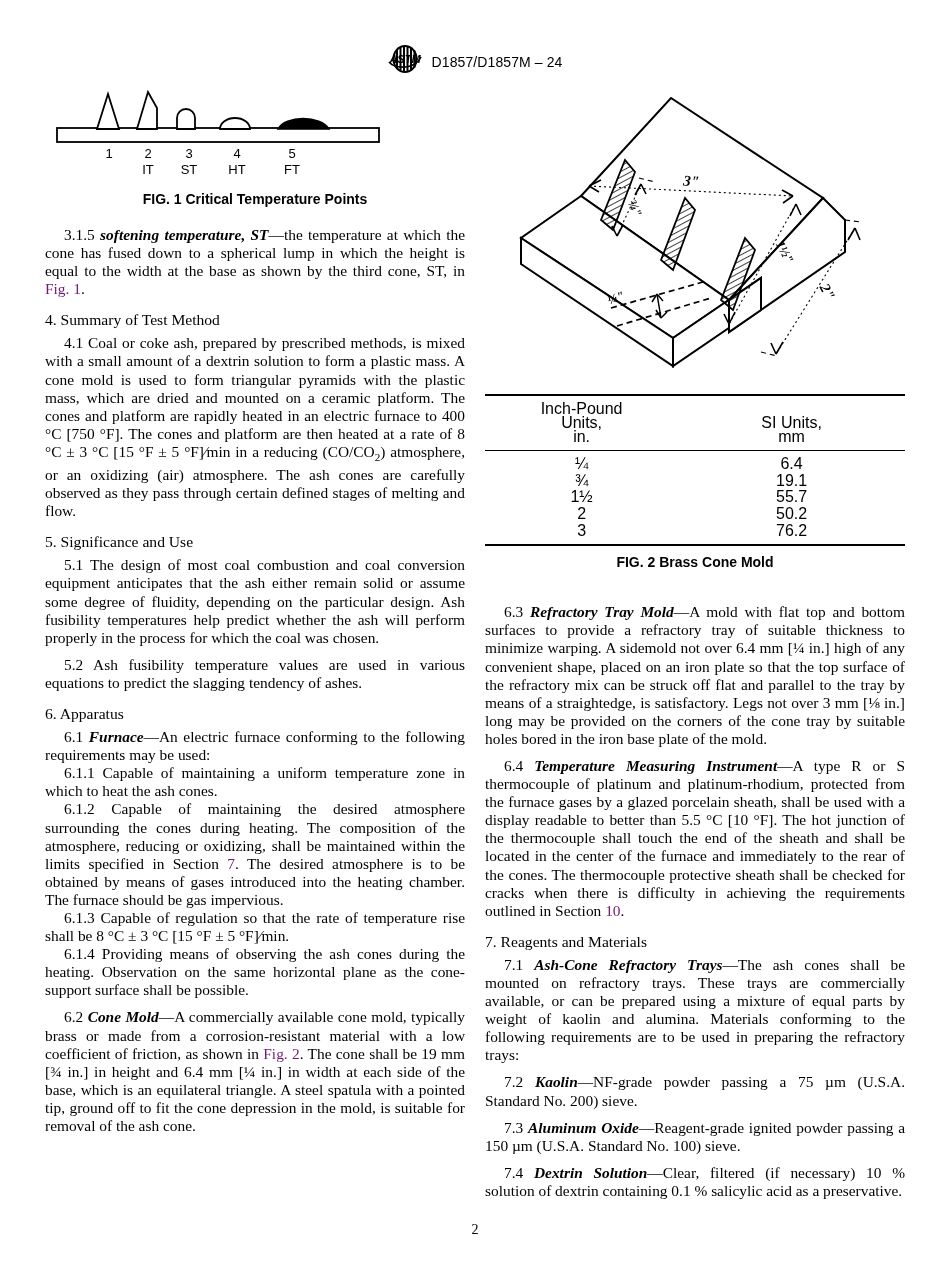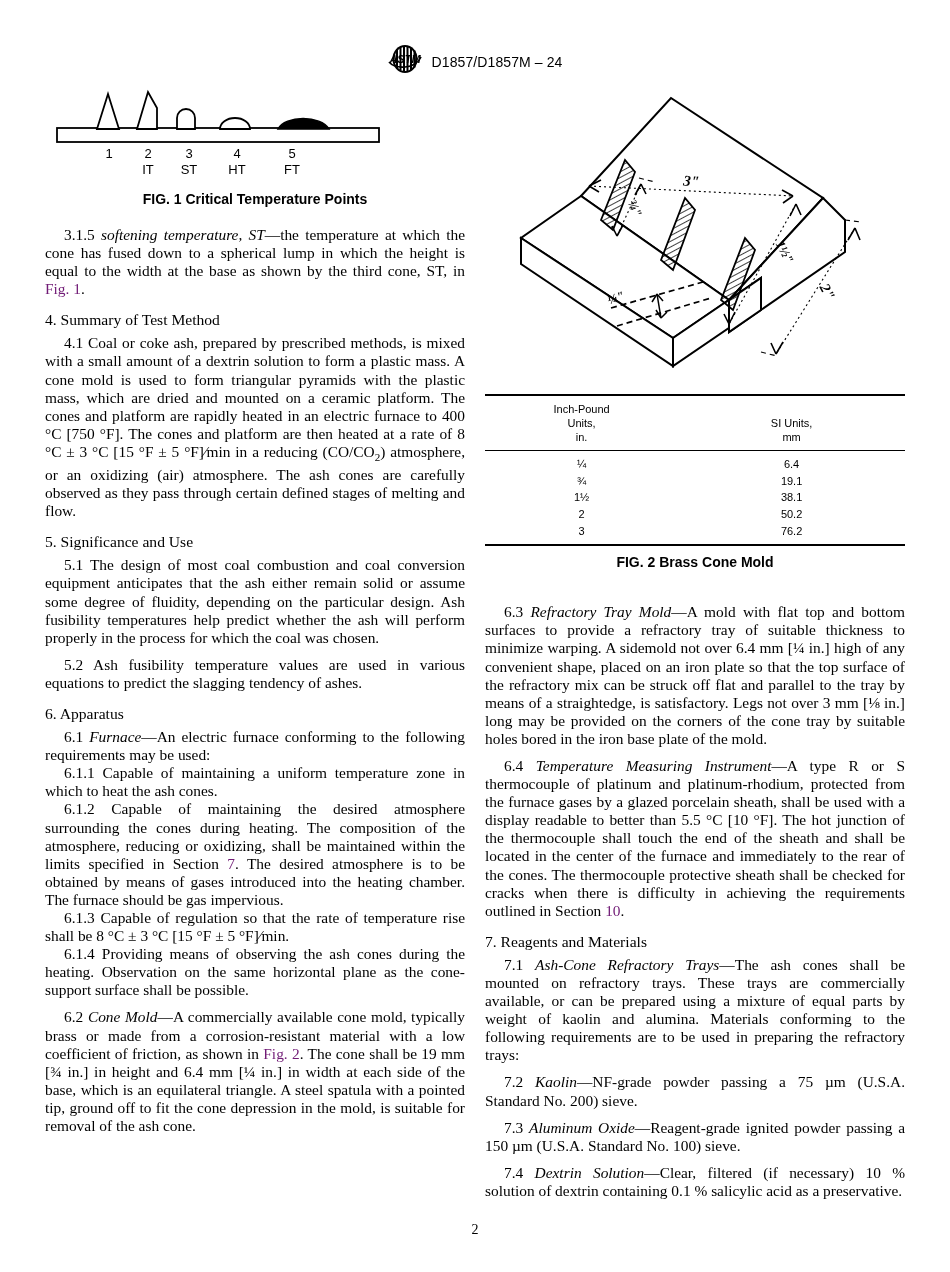--- a/index.html
+++ b/index.html
@@ -63,21 +63,21 @@
     text-indent: 19px;
     hyphens: manual;
   }
   p.gap { margin-top: 9px; }
   h2.sect {
     margin: 13px 0 5px 0;
     font-size: 15.6px;
     font-weight: normal;
     line-height: 18px;
   }
-  .it { font-style: italic; }
+  .it { font-style: italic; font-weight: bold; }
   .lnk { color: #701a75; }
   sub { font-size: 0.72em; }
 
   
   #fig1-wrap {
     position: relative;
     width: 420px;
     height: 125px;
     margin: 0 0 0 0;
   }
@@ -117,21 +117,21 @@
   }
   #fig2-svg { position: absolute; top: -2px; left: 8px; }
 
   
   #unit-table {
     position: relative;
     width: 420px;
     margin-top: 6px;
     border-collapse: collapse;
     font-family: "Liberation Sans", sans-serif;
-    font-size: 11px;
+    font-size: 16px;
   }
   #unit-table .rule-top td { border-top: 2.3px solid #000; height: 0; padding: 0; }
   #unit-table .rule-mid td { border-top: 1.1px solid #000; height: 0; padding: 0; }
   #unit-table .rule-bot td { border-top: 2.3px solid #000; height: 0; padding: 0; }
   #unit-table th {
     font-weight: normal;
     padding: 6px 0 6px 0;
     vertical-align: bottom;
     line-height: 14px;
   }
@@ -354,21 +354,21 @@
         <tr class="firstdata">
           <td class="v v1">¼</td>
           <td class="v v2">6.4</td>
         </tr>
         <tr>
           <td class="v v1">¾</td>
           <td class="v v2">19.1</td>
         </tr>
         <tr>
           <td class="v v1">1½</td>
-          <td class="v v2">38.1</td>
+          <td class="v v2">55.7</td>
         </tr>
         <tr>
           <td class="v v1">2</td>
           <td class="v v2">50.2</td>
         </tr>
         <tr class="lastdata">
           <td class="v v1">3</td>
           <td class="v v2">76.2</td>
         </tr>
         <tr class="rule-bot">

